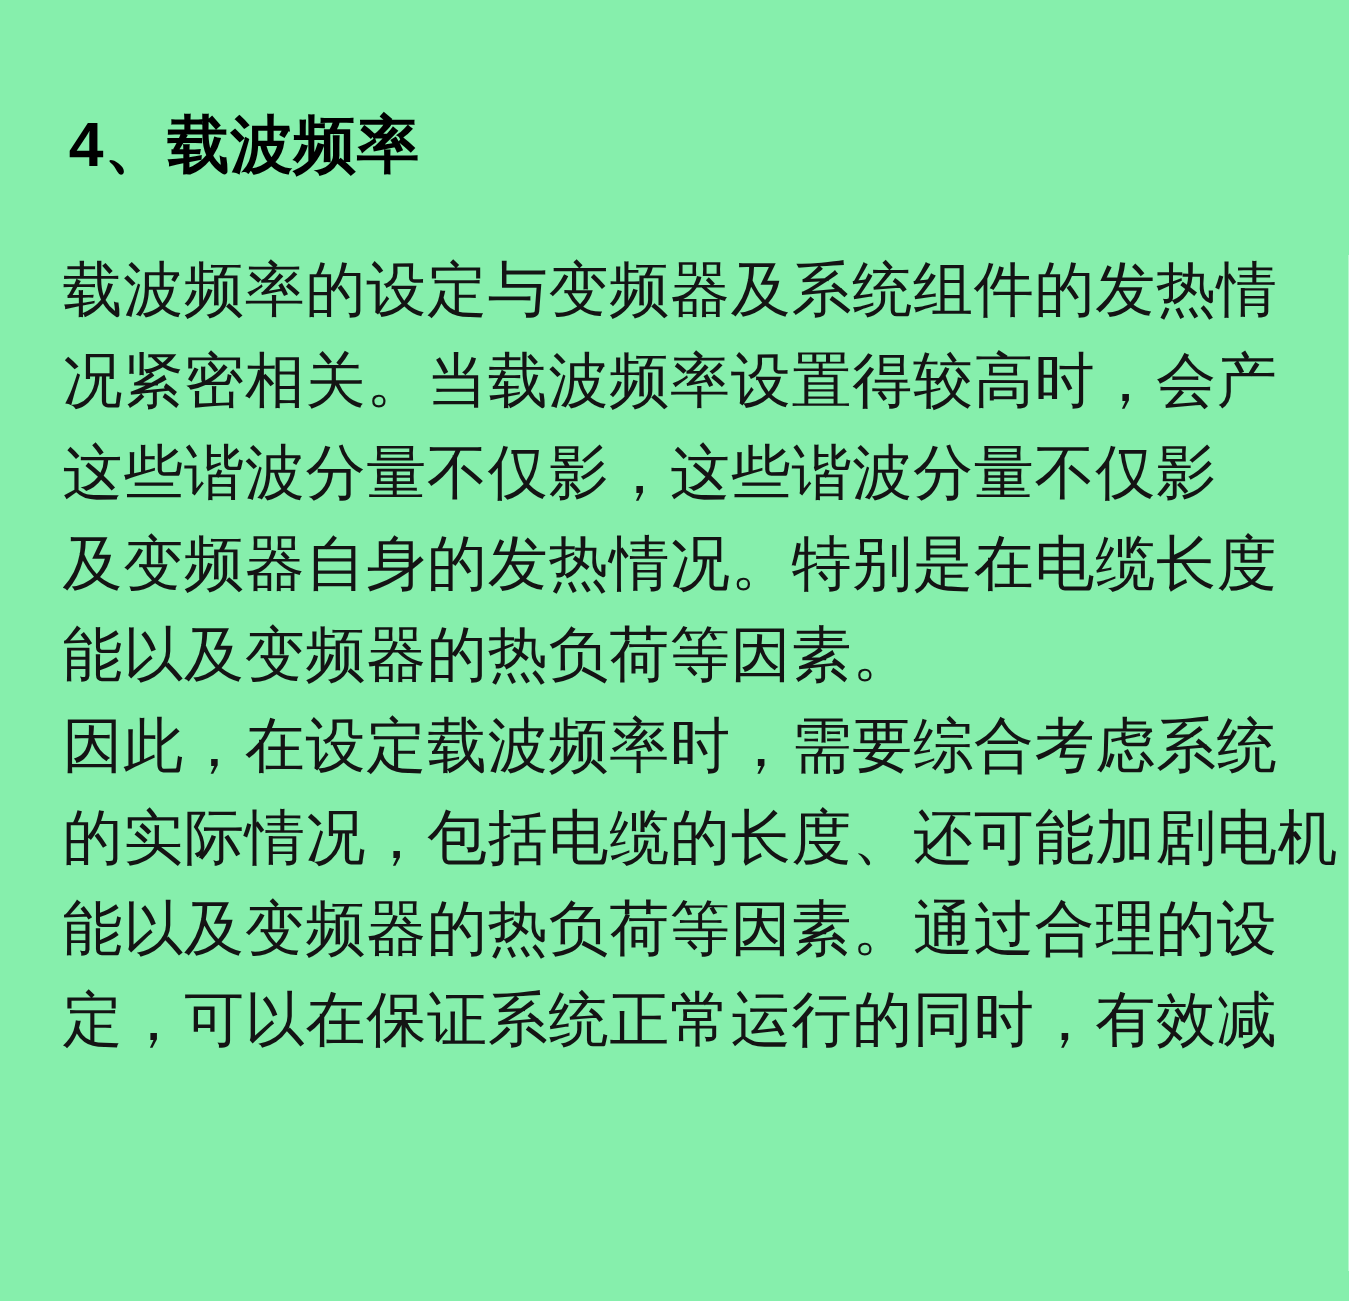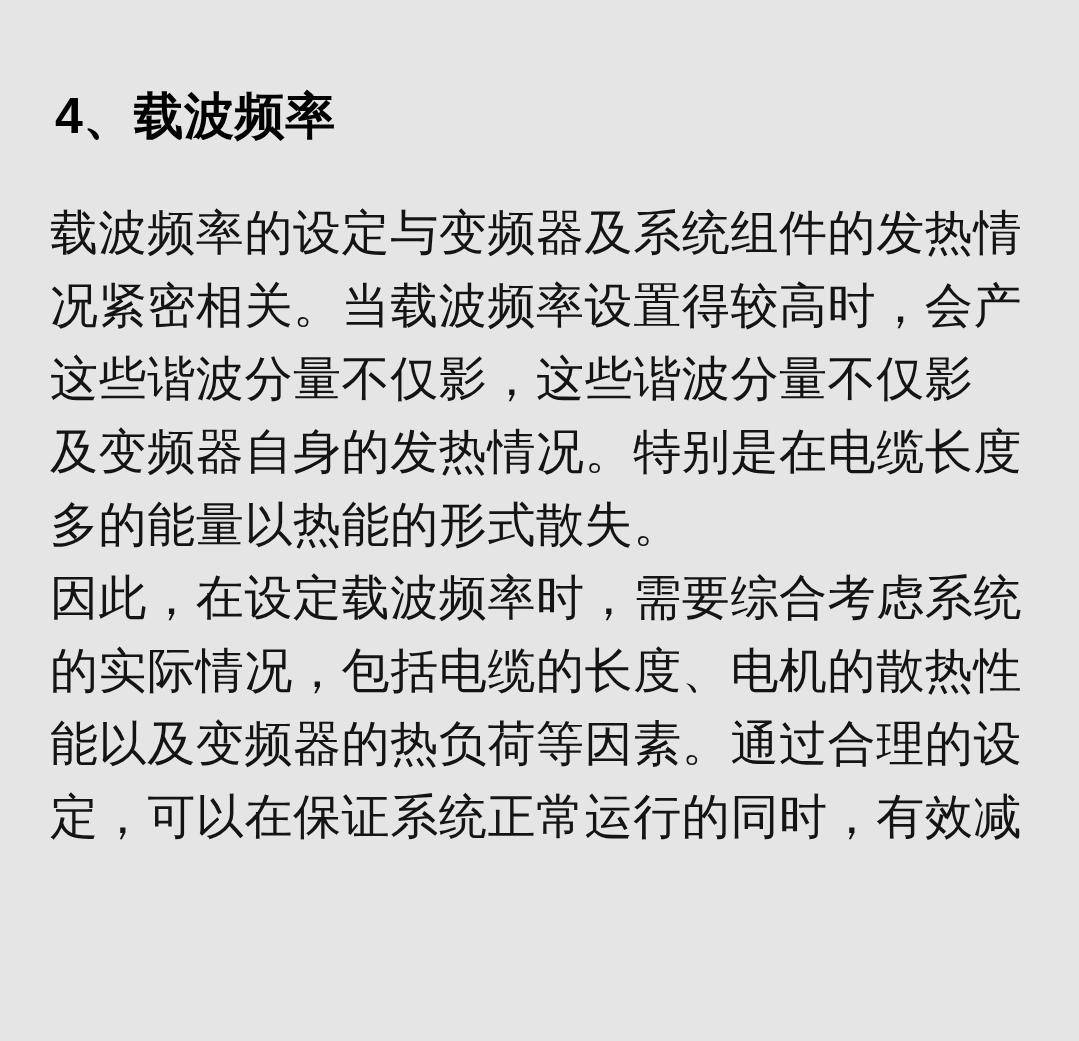--- a/index.html
+++ b/index.html
@@ -4,21 +4,21 @@
 <style>
   html, body {
     margin: 0;
     padding: 0;
     background: #ffffff;
   }
   .page {
     position: relative;
     width: 1079px;
     height: 1041px;
-    background: #e5e5e5;
+    background: #86efac;
     overflow: hidden;
     font-family: "Liberation Sans", sans-serif;
   }
   .heading {
     position: absolute;
     left: 55px;
     top: 56px;
     font-size: 50px;
     line-height: 52px;
     font-weight: 700;
@@ -47,20 +47,20 @@
 
 <div class="page">
 
   <h1 class="heading">4、载波频率</h1>
 
   <div class="body-text">
     <div class="line">载波频率的设定与变频器及系统组件的发热情</div>
     <div class="line">况紧密相关。当载波频率设置得较高时，会产</div>
     <div class="line">这些谐波分量不仅影，这些谐波分量不仅影</div>
     <div class="line">及变频器自身的发热情况。特别是在电缆长度</div>
-    <div class="line">多的能量以热能的形式散失。</div>
+    <div class="line">能以及变频器的热负荷等因素。</div>
     <div class="line">因此，在设定载波频率时，需要综合考虑系统</div>
-    <div class="line">的实际情况，包括电缆的长度、电机的散热性</div>
+    <div class="line">的实际情况，包括电缆的长度、还可能加剧电机</div>
     <div class="line">能以及变频器的热负荷等因素。通过合理的设</div>
     <div class="line">定，可以在保证系统正常运行的同时，有效减</div>
   </div>
 
 </div>
 
 </body></html>

